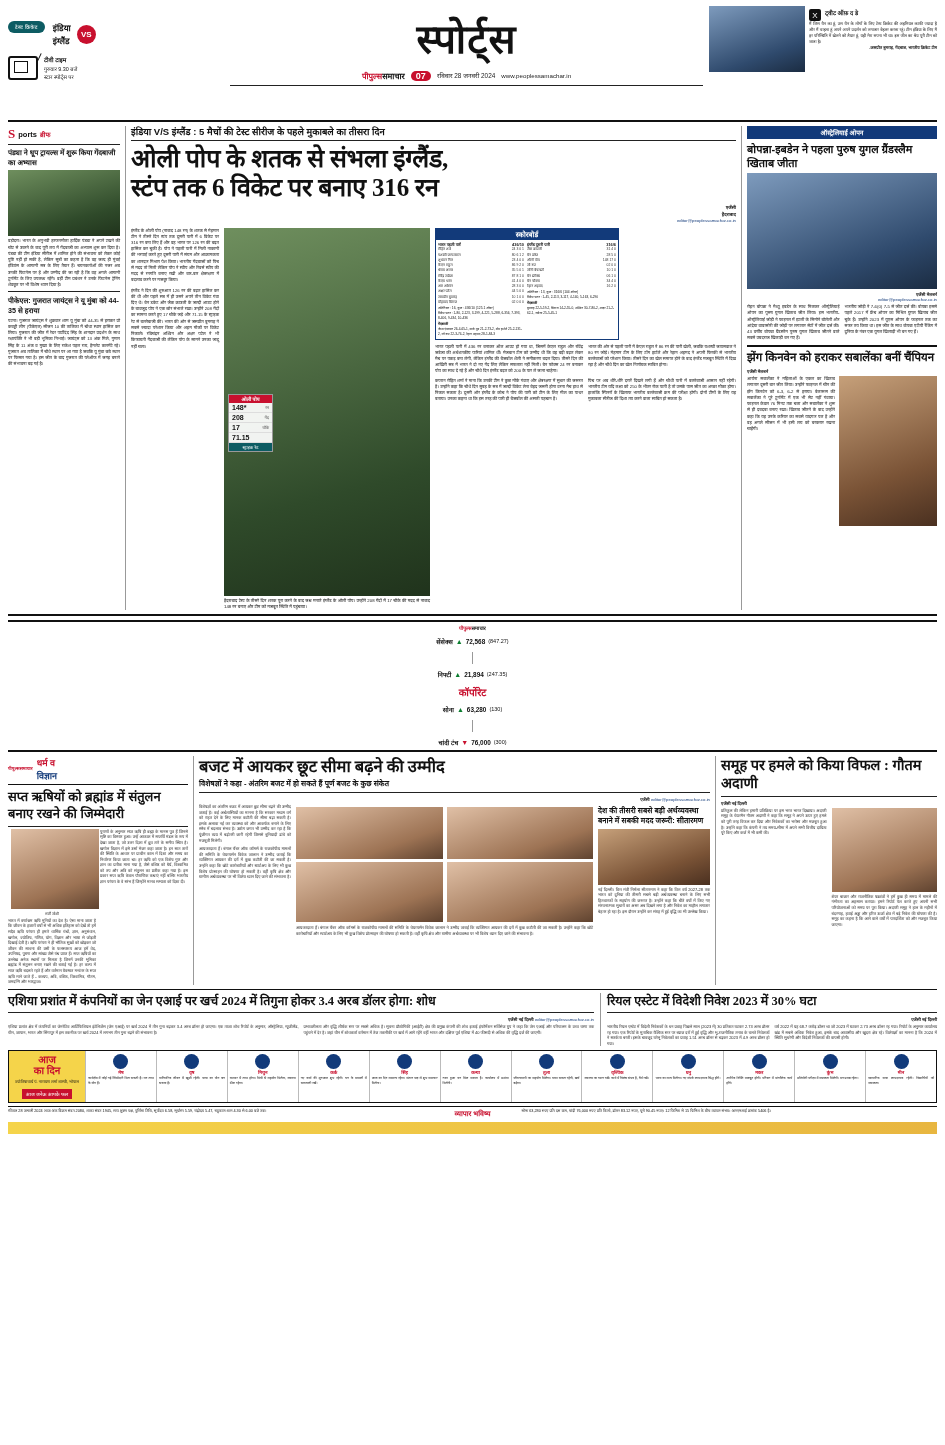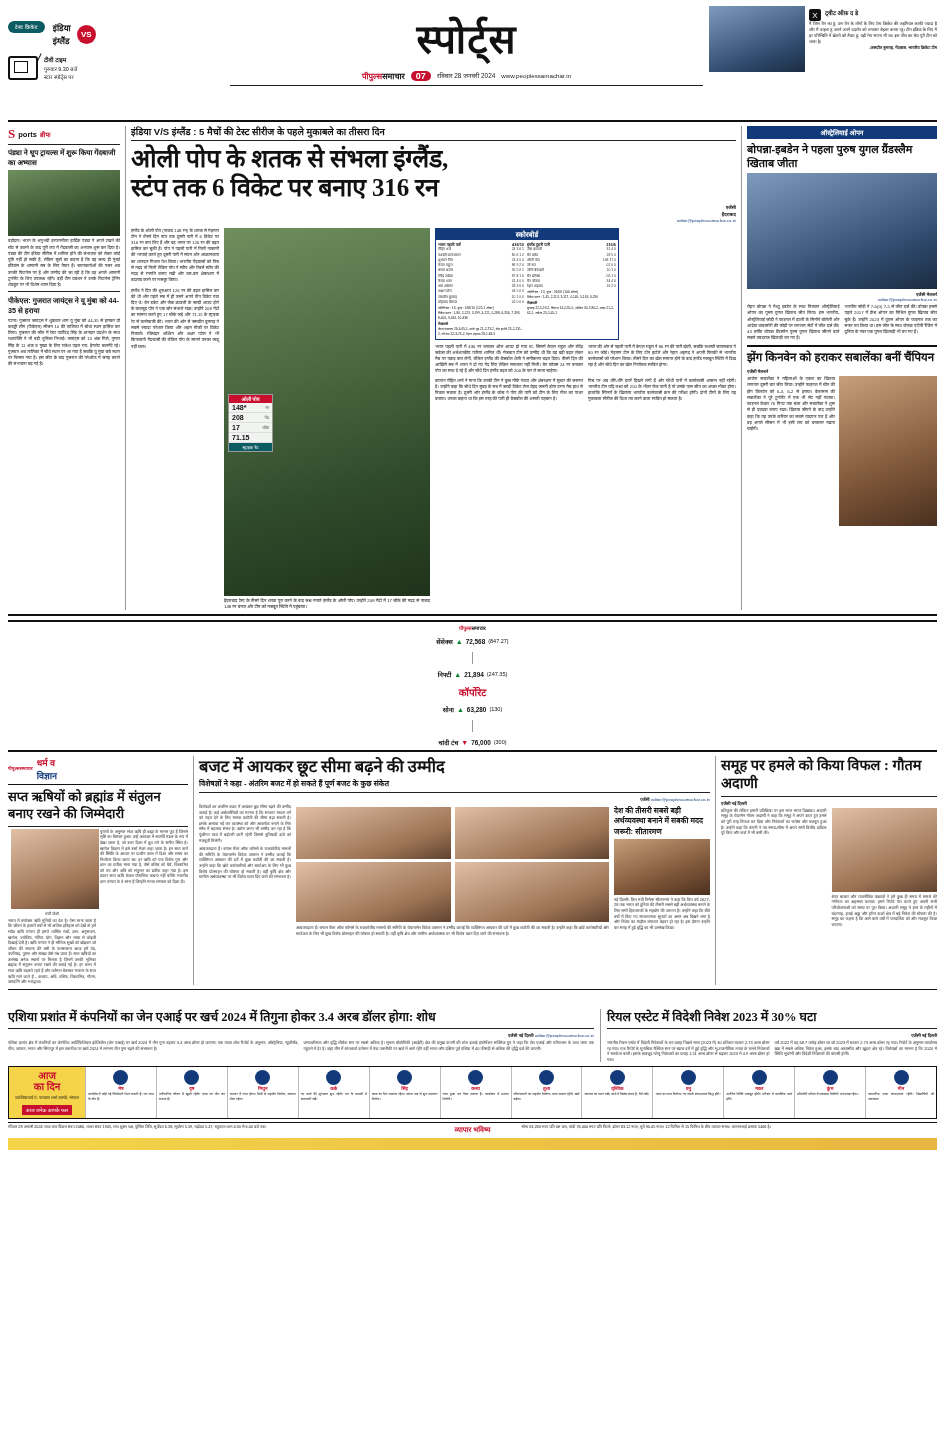--- a/index.html
+++ b/index.html
@@ -146,21 +146,21 @@
   .portrait-cap{font-size:3.6px;text-align:center;}
 
   .big-head{font-size:16.5px;font-weight:bold;line-height:1.28;font-family:"Liberation Serif",serif;}
   .sub-head{font-size:7.6px;font-weight:bold;line-height:1.35;margin-top:2px;}
   .mugs{display:flex;gap:4px;margin:3px 0;}
   .mug{flex:1;height:52px;}
   .mug2{height:60px;}
 
   .lw-right .big-head{font-size:14.5px;}
 
-  .bot2{display:flex;gap:6px;margin-top:4px;border-top:1px solid #111;padding-top:19px;}
+  .bot2{display:flex;gap:6px;margin-top:4px;border-top:1px solid #111;padding-top:3px;}
   .bot2 .b1{flex:1;}
   .bot2 .b2{width:330px;}
   .bot-head{font-size:12.5px;font-weight:bold;line-height:1.3;font-family:"Liberation Serif",serif;}
   .bot-head2{font-size:12.5px;font-weight:bold;line-height:1.3;font-family:"Liberation Serif",serif;}
 
   
   .horo{display:flex;border:1px solid #111;margin-top:4px;background:#fff;}
   .horo-left{width:72px;background:#f5d44a;display:flex;flex-direction:column;align-items:center;justify-content:flex-start;padding:3px 2px;}
   .horo-left .hl1{font-size:10px;font-weight:bold;color:#c8102e;line-height:1.1;text-align:center;}
   .horo-left .hl2{font-size:4px;text-align:center;margin-top:3px;line-height:1.4;}
@@ -546,21 +546,21 @@
           <div class="mugs">
             <div class="imgph mug mug2">
                 <div class="photo-grad skin"></div>
               </div>
             <div class="imgph mug mug2">
                 <div class="photo-grad skin"></div>
               </div>
           </div>
           <div class="tinier">आयकरदाता हैं। बंगाल चैंबर ऑफ कॉमर्स के राजकोषीय मामलों की समिति के चेयरपर्सन विवेक जालान ने उम्मीद जताई कि व्यक्तिगत आयकर की दरों में कुछ कटौती की जा सकती है। उन्होंने कहा कि छोटे कारोबारियों और स्टार्टअप के लिए भी कुछ विशेष प्रोत्साहन की घोषणा हो सकती है। वहीं कृषि क्षेत्र और ग्रामीण अर्थव्यवस्था पर भी विशेष ध्यान दिए जाने की संभावना है।</div>
         </div>
-        <div style="width:96px;">
+        <div style="width:112px;">
           <div class="sub-head">देश की तीसरी सबसे बड़ी अर्थव्यवस्था बनाने में सबकी मदद जरूरी: सीतारमण</div>
           <div class="imgph" style="height:56px;margin:2px 0;">
               <div class="photo-grad warm"></div>
             </div>
           <div class="tinier">नई दिल्ली। वित्त मंत्री निर्मला सीतारमण ने कहा कि वित्त वर्ष 2027-28 तक भारत को दुनिया की तीसरी सबसे बड़ी अर्थव्यवस्था बनाने के लिए सभी हितधारकों के सहयोग की जरूरत है। उन्होंने कहा कि बीते वर्षों में किए गए संरचनात्मक सुधारों का असर अब दिखने लगा है और निवेश का माहौल लगातार बेहतर हो रहा है। इस दौरान उन्होंने कर संग्रह में हुई वृद्धि का भी उल्लेख किया।</div>
         </div>
       </div>
     </div>
 
     <div class="vline"></div>

